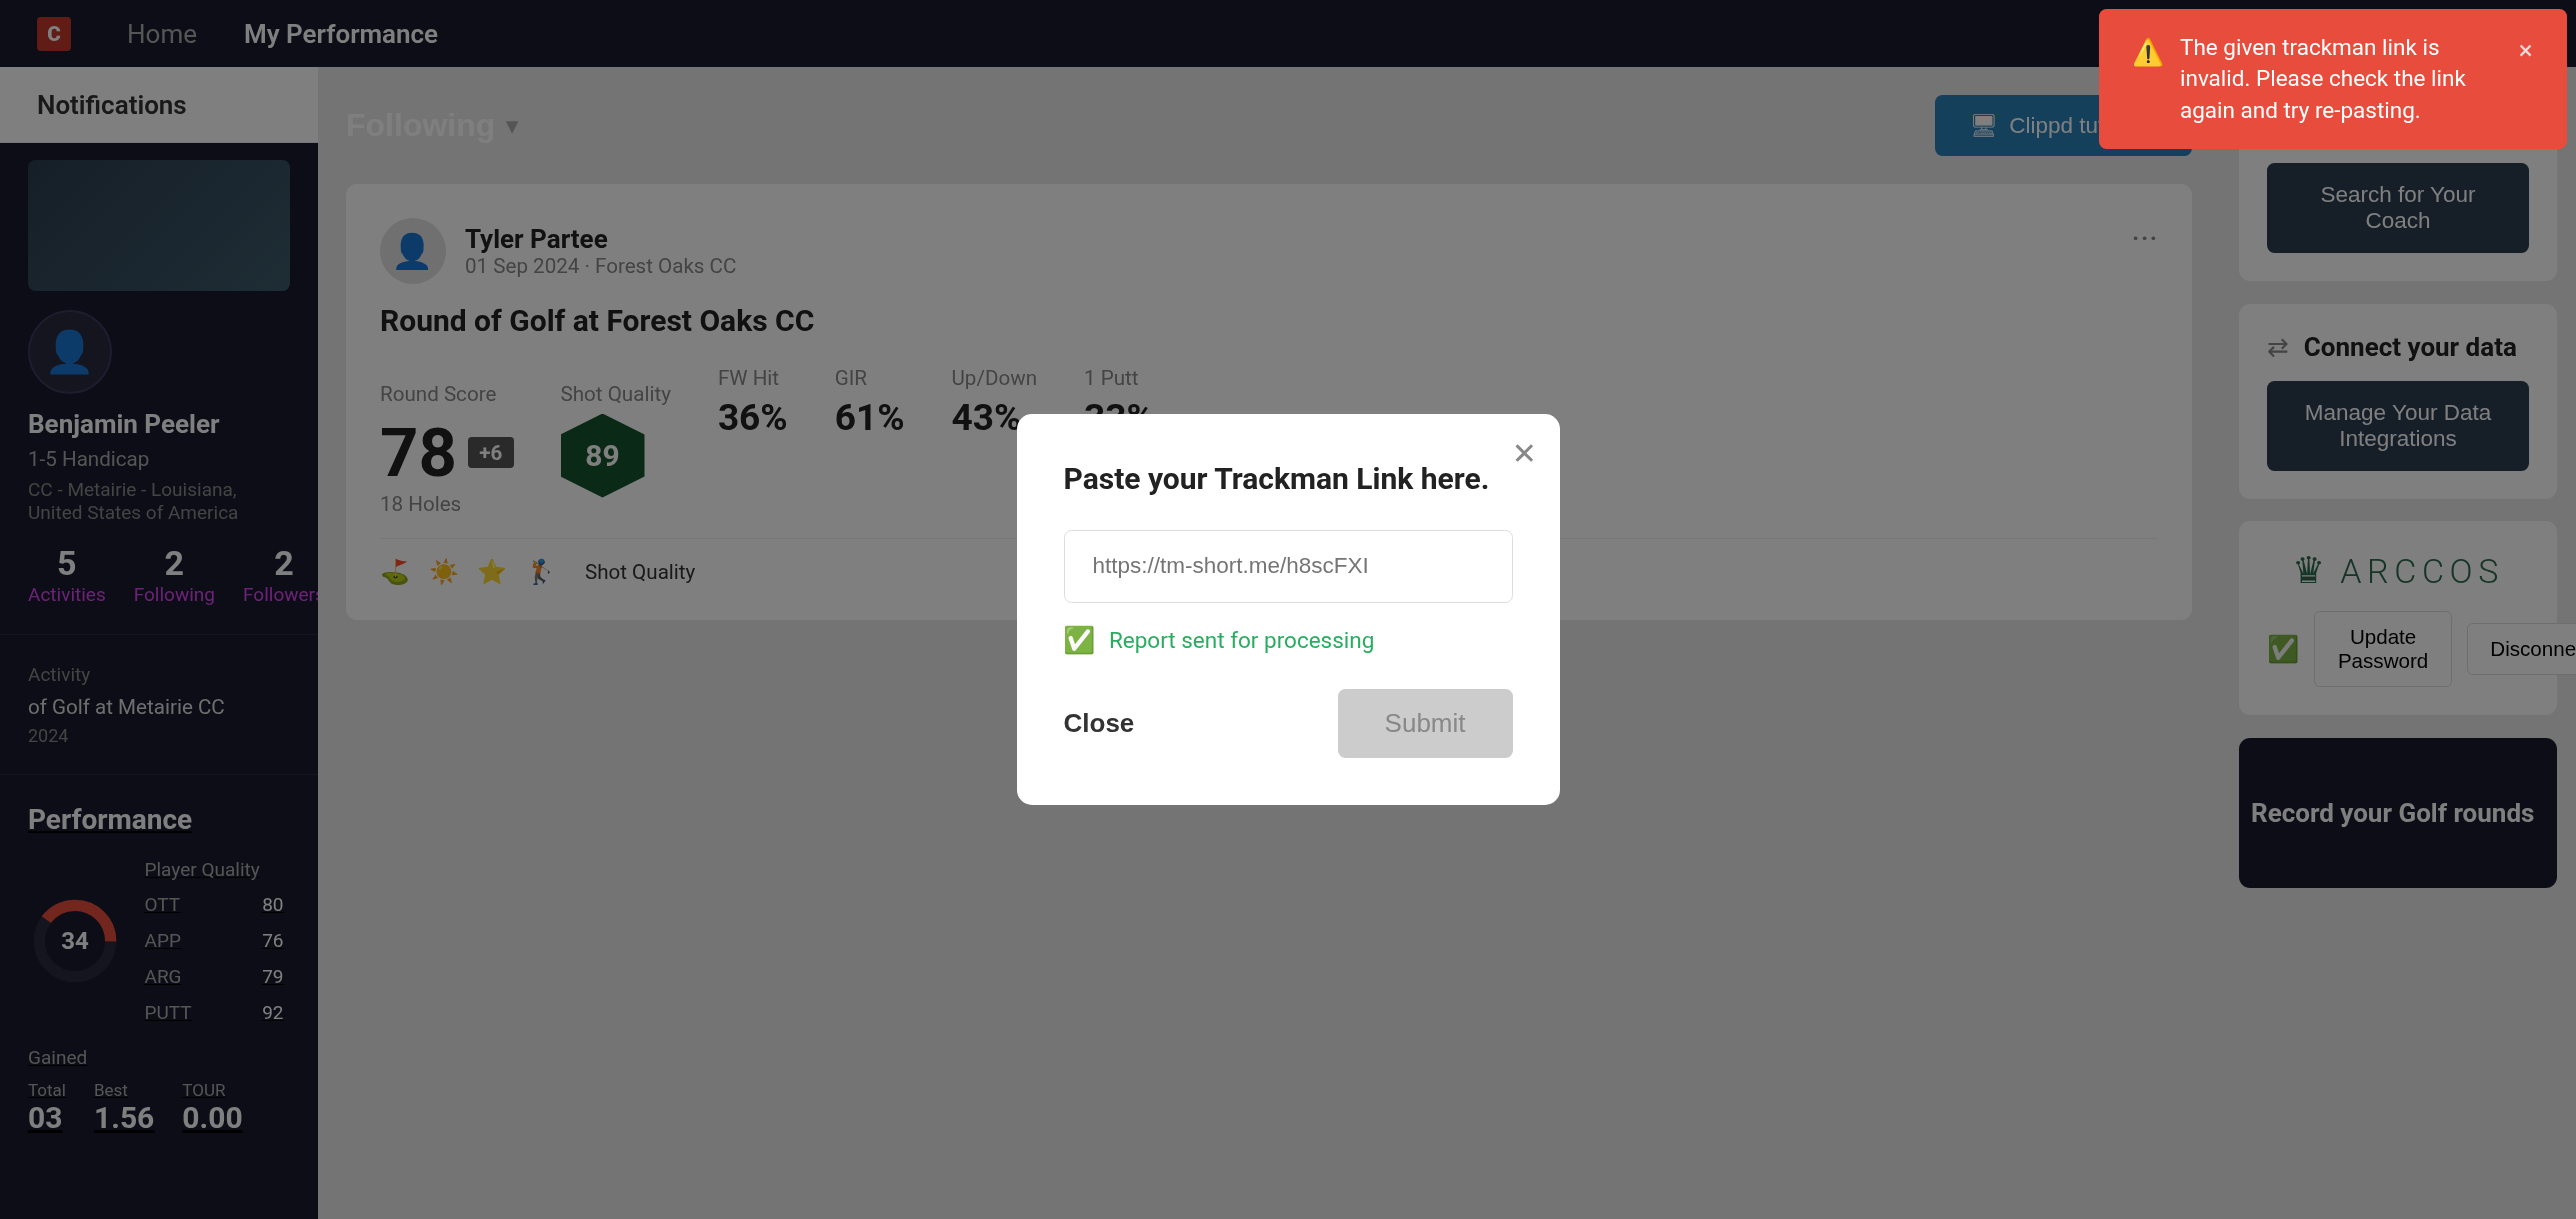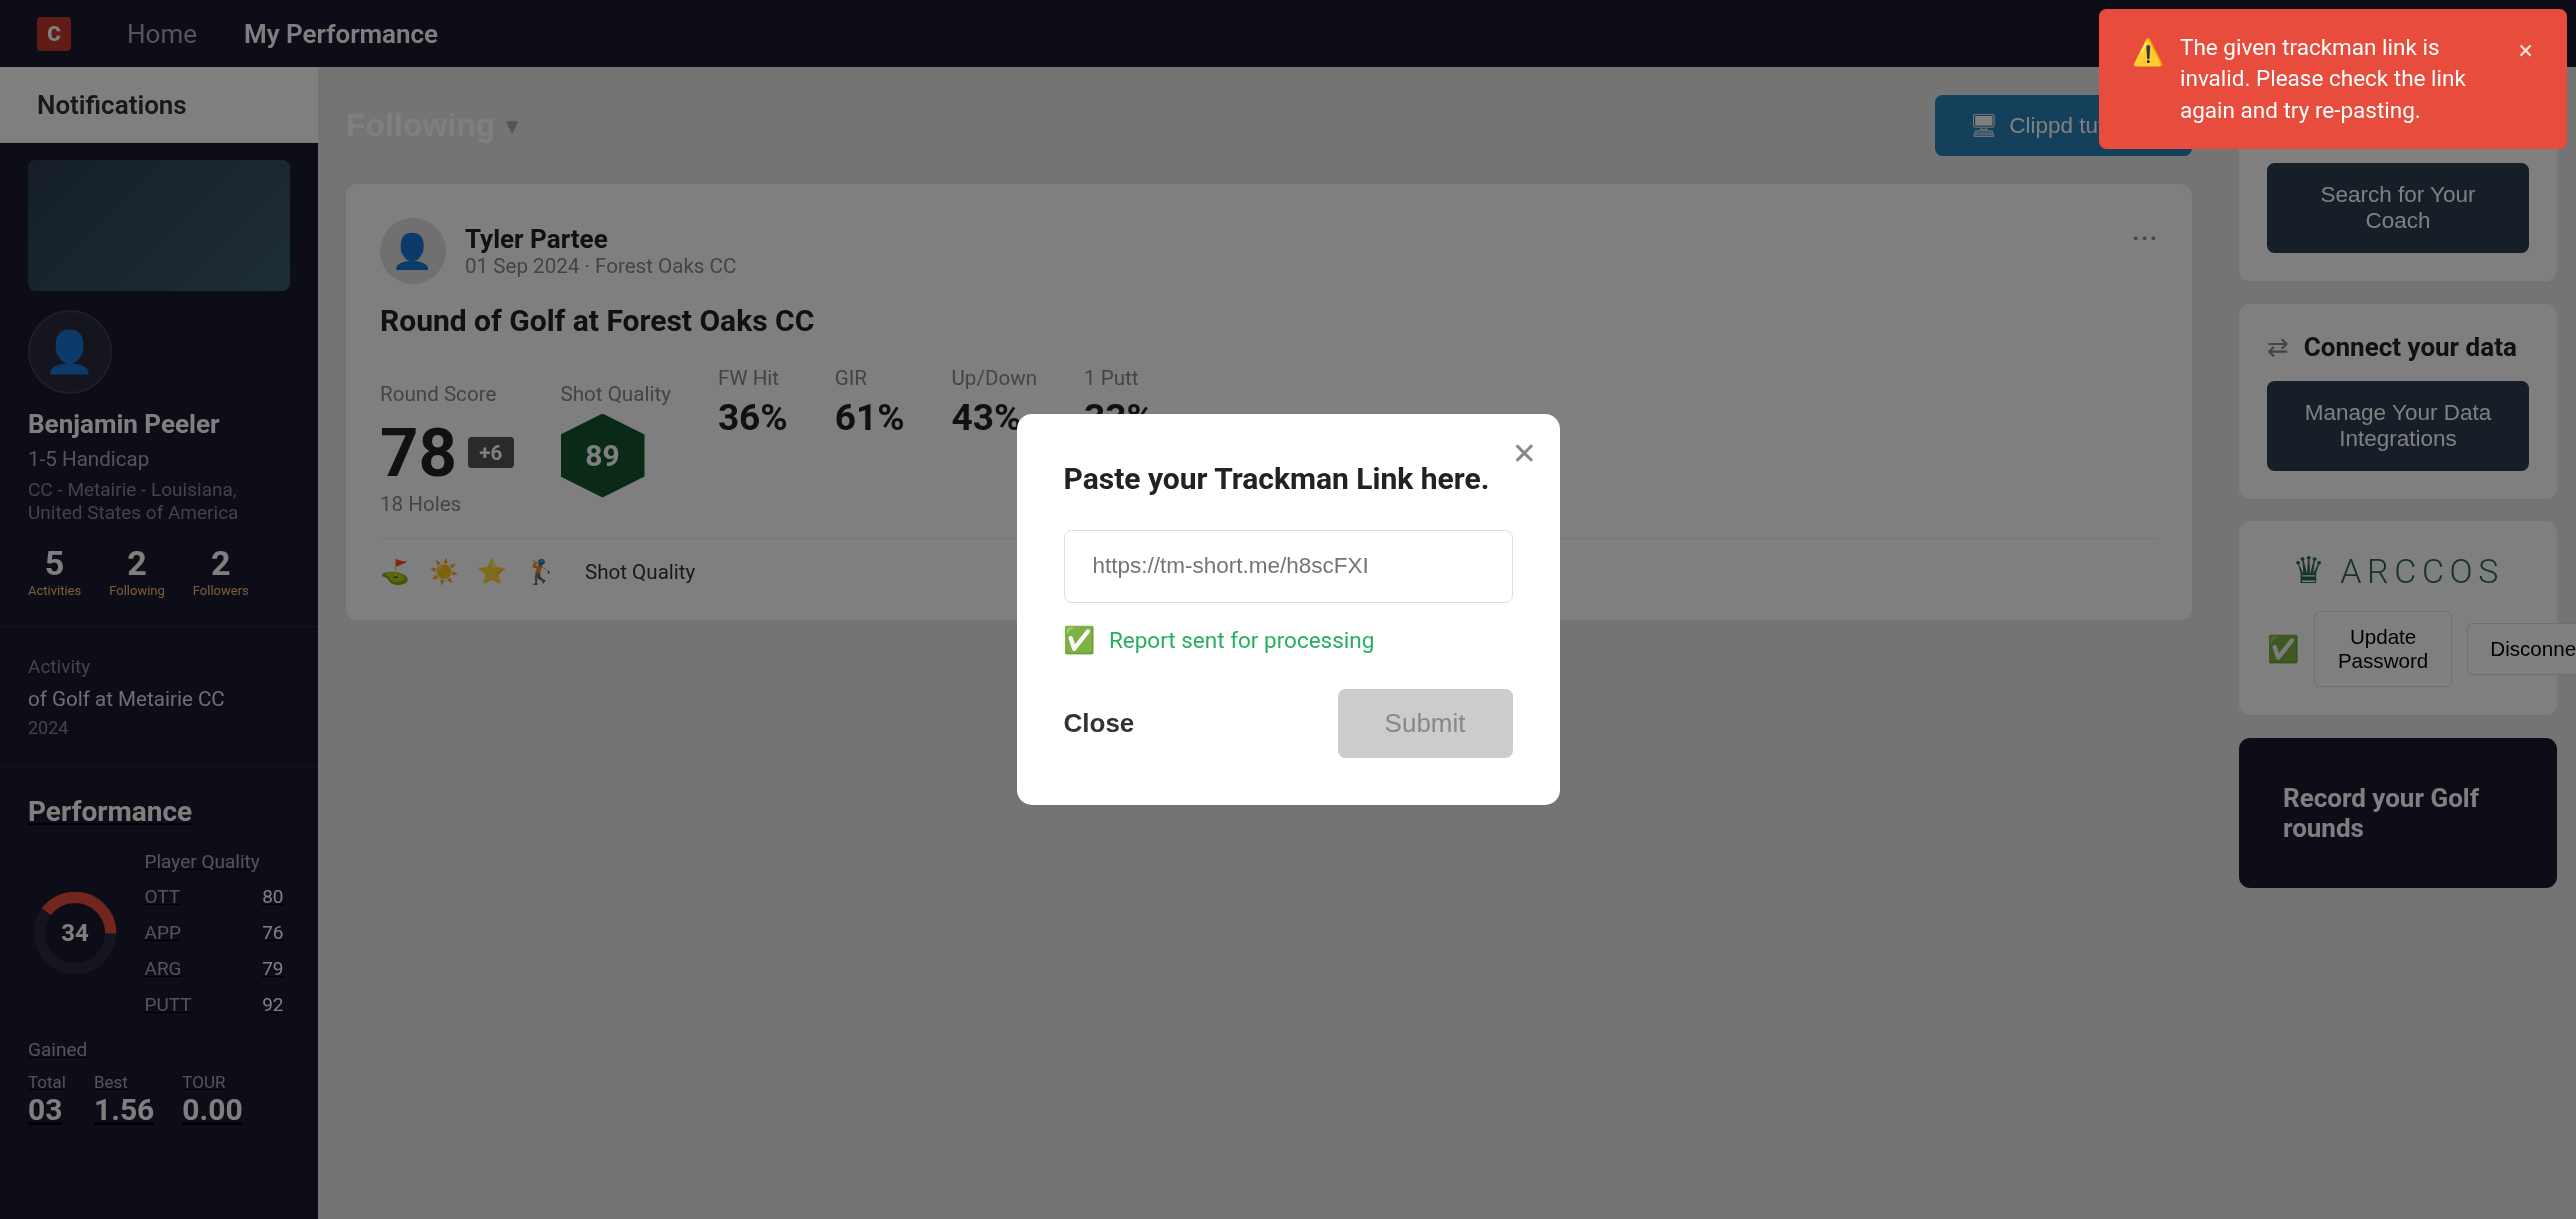--- a/index.html
+++ b/index.html
@@ -39,21 +39,21 @@
     .sidebar-profile { padding: 37px 28px 28px; border-bottom: 0.9px solid #2a2a3e; }
     .profile-banner { width: 100%; height: 131px; background: linear-gradient(135deg, #2c3e50, #3d5a6b); border-radius: 7.5px; position: relative; margin-bottom: 19px; overflow: hidden; }
     .profile-avatar { width: 84px; height: 84px; background: #2a2a3e; border-radius: 50%; border: 2.8px solid #3a3a5e; display: flex; align-items: center; justify-content: center; margin-bottom: 15px; }
     .avatar-icon { color: #888; font-size: 41px; }
     .profile-name { color: #fff; font-size: 26px; font-weight: 700; margin-bottom: 7.5px; }
     .profile-handicap { color: #aaa; font-size: 20.6px; margin-bottom: 7.5px; }
     .profile-location { color: #888; font-size: 19px; margin-bottom: 19px; }
     .profile-stats { display: flex; gap: 28px; }
     .stat-item { text-align: center; }
     .stat-value { color: #fff; font-size: 34px; font-weight: 700; }
-    .stat-label { color: #fdba74; font-size: 13px; }
+    .stat-label { color: #d946ef; font-size: 19px; }
 
     
     .sidebar-activity { padding: 28px; border-bottom: 0.9px solid #2a2a3e; }
     .activity-label { color: #888; font-size: 19px; margin-bottom: 9.4px; }
     .activity-text { color: #ddd; font-size: 20.6px; margin-bottom: 5.6px; }
     .activity-date { color: #888; font-size: 18px; }
 
     
     .sidebar-perf { padding: 28px; text-decoration: underline; }
     .perf-title { color: #fff; font-size: 28px; font-weight: 700; margin-bottom: 22.5px; }
@@ -130,21 +130,21 @@
     
     .arccos-card { background: #fff; border-radius: 11.2px; padding: 28px; }
     .arccos-logo { display: flex; align-items: center; justify-content: center; margin-bottom: 19px; gap: 15px; }
     .arccos-crown { color: #2d6a4f; font-size: 37px; }
     .arccos-name { color: #2d6a4f; font-size: 34px; font-weight: 300; letter-spacing: 5.6px; }
     .arccos-actions { display: flex; gap: 15px; align-items: center; }
     .arccos-status { color: #27ae60; font-size: 26px; }
     .arccos-btn { padding: 13px 22.5px; border: 0.9px solid #ddd; border-radius: 5.6px; font-size: 20.6px; cursor: pointer; background: #fff; }
 
     
-    .record-card { background: #1a1a2e; border-radius: 11.2px; padding: 44px; min-height: 150px; display: flex; align-items: center; }
+    .record-card { background: #1a1a2e; border-radius: 11.2px; padding: 12px; min-height: 150px; display: flex; align-items: center; }
     .record-text { color: #fff; font-size: 26px; font-weight: 700; }
 
     
     .modal-overlay {
       position: fixed; inset: 0; background: rgba(0,0,0,0.5);
       display: flex; align-items: center; justify-content: center;
       z-index: 500;
     }
     .modal {
       background: #fff; border-radius: 15px; padding: 47px;

